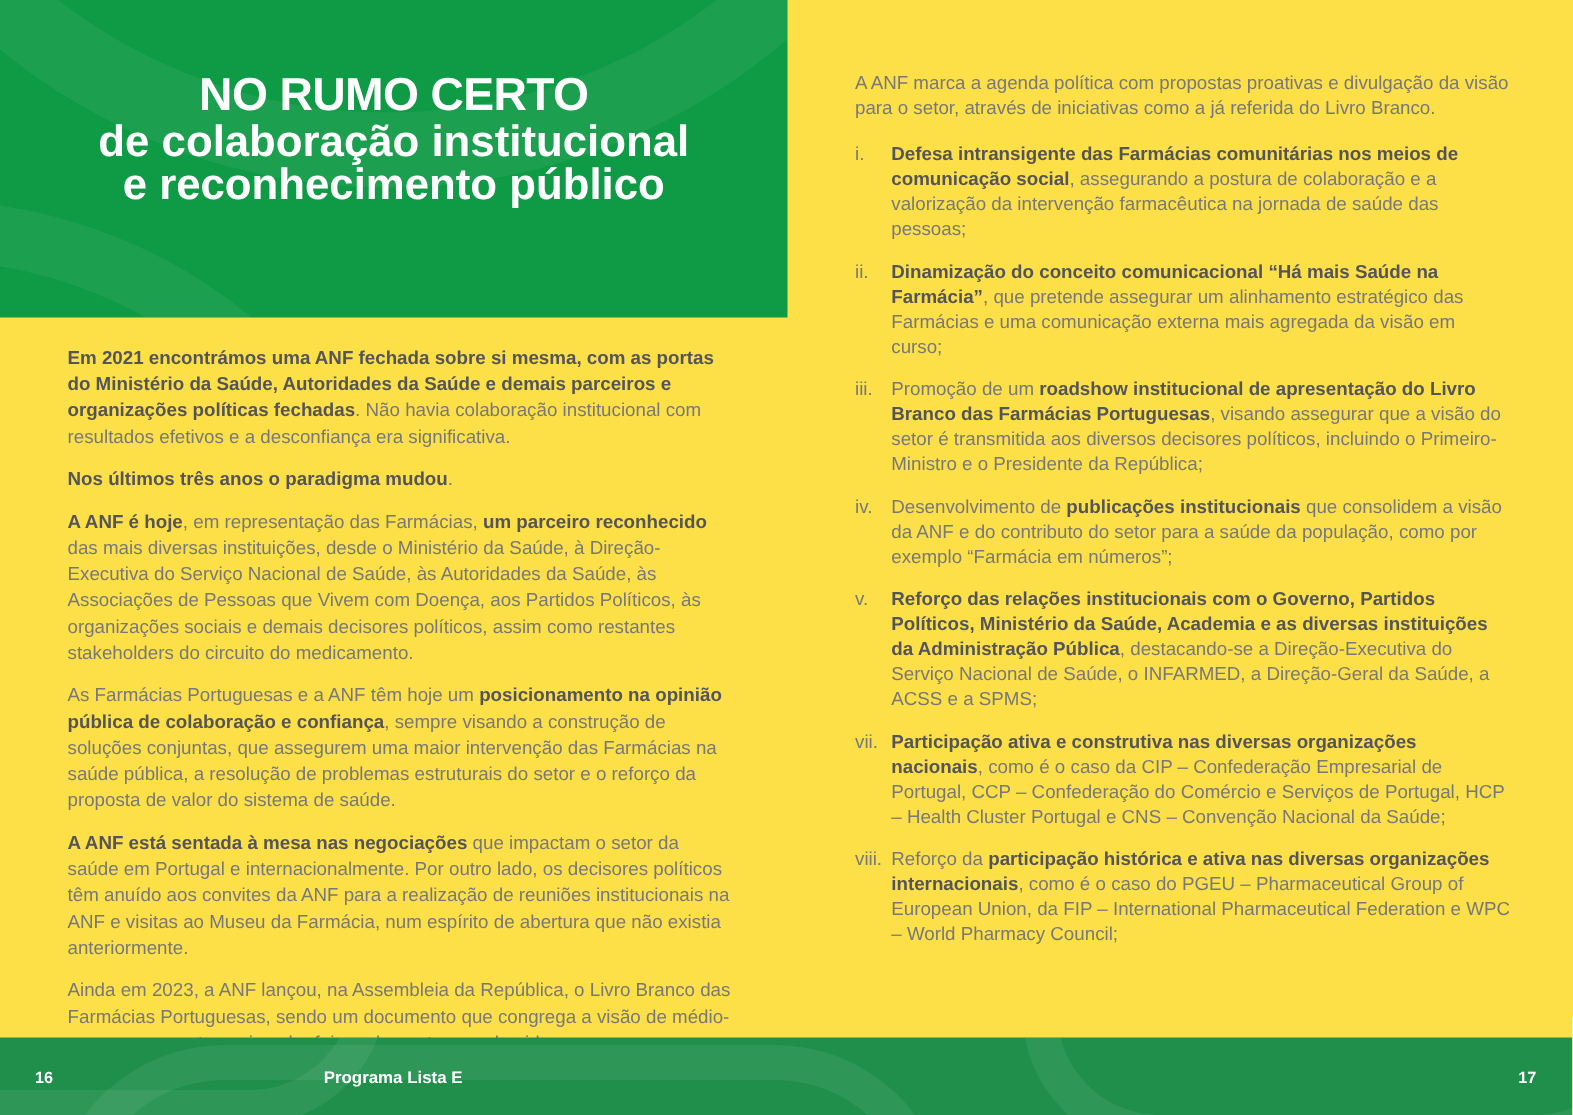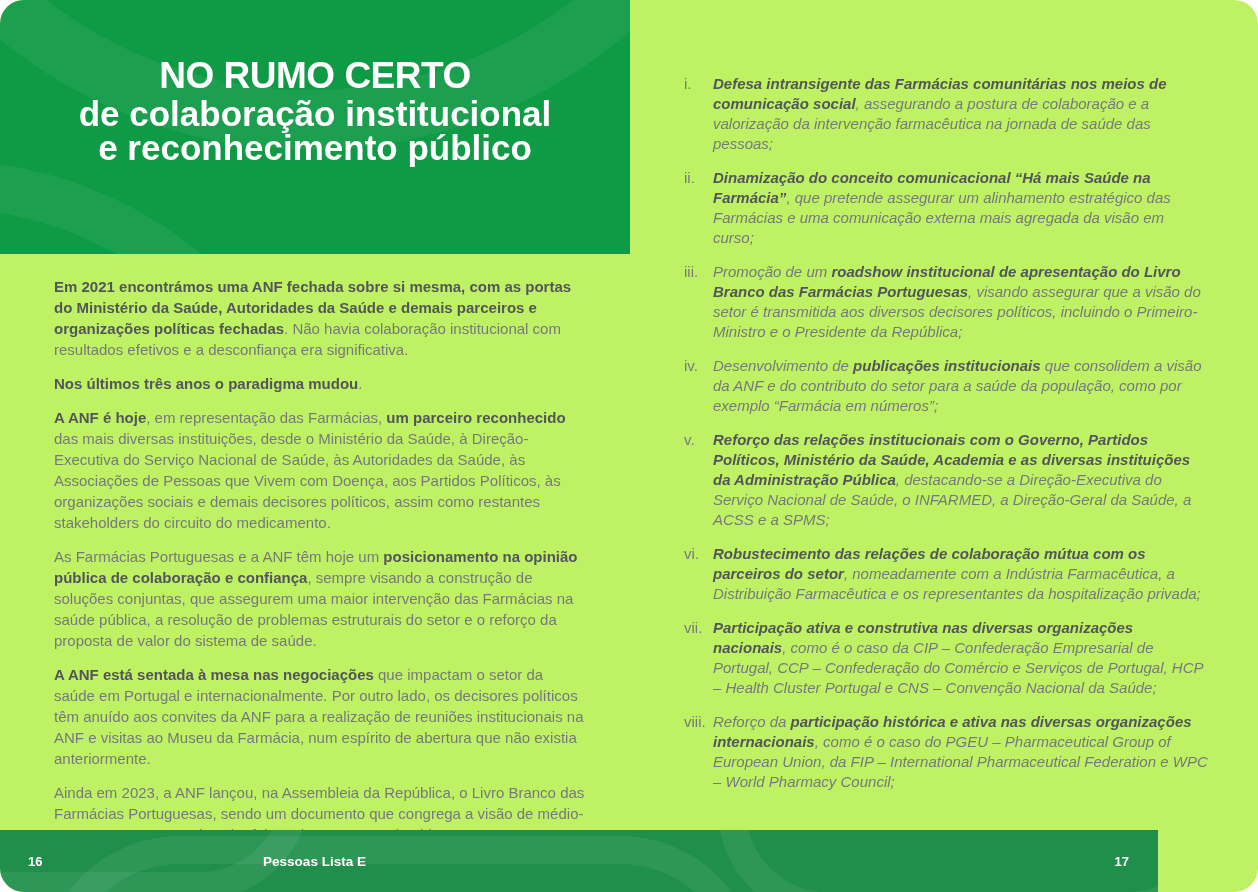--- a/index.html
+++ b/index.html
@@ -8,23 +8,22 @@
     --text-regular:#77787b;
     --text-bold:#54555a;
     --white:#ffffff;
   }
   *{margin:0;padding:0;box-sizing:border-box;}
   html,body{background:#fff;}
   body{font-family:"Liberation Sans", sans-serif;}
   .spread{
     position:relative;
     width:1258px;height:892px;
-    background:#bef264;
+    background:#fde047;
     overflow:hidden;
-    border-radius:24px;
   }
   
   .banner{
     position:absolute;top:0;left:0;
     width:630px;height:254px;
     background:var(--banner-green);
     overflow:hidden;
     color:var(--white);
     text-align:center;
   }
@@ -66,25 +65,25 @@
   }
   .roman-list{margin-top:17px;list-style:none;}
   .roman-list .item{
     display:flex;
     margin-bottom:14px;
   }
   .roman-list .num{
     flex:0 0 29px;
     color:var(--text-regular);
   }
-  .roman-list .item-text{flex:1;font-style:italic;}
+  .roman-list .item-text{flex:1;}
   
   .footer{
     position:absolute;left:0;bottom:0;
-    width:1158px;height:62px;
+    width:1258px;height:62px;
     background:var(--footer-green);
     overflow:hidden;
     color:var(--white);
   }
   .footer .fring{
     position:absolute;
     border:28px solid rgba(255,255,255,0.07);
     border-radius:110px;
   }
   .footer .fring-a{left:-120px;top:-180px;width:430px;height:250px;}
@@ -127,20 +126,21 @@
       <p><span class="b">A ANF é hoje</span><span>, em representação das Farmácias, </span><span class="b">um parceiro reconhecido</span><span> das mais diversas instituições, desde o Ministério da Saúde, à Direção-Executiva do Serviço Nacional de Saúde, às Autoridades da Saúde, às Associações de Pessoas que Vivem com Doença, aos Partidos Políticos, às organizações sociais e demais decisores políticos, assim como restantes stakeholders do circuito do medicamento.</span></p>
       <p><span>As Farmácias Portuguesas e a ANF têm hoje um </span><span class="b">posicionamento na opinião pública de colaboração e confiança</span><span>, sempre visando a construção de soluções conjuntas, que assegurem uma maior intervenção das Farmácias na saúde pública, a resolução de problemas estruturais do setor e o reforço da proposta de valor do sistema de saúde.</span></p>
       <p><span class="b">A ANF está sentada à mesa nas negociações</span><span> que impactam o setor da saúde em Portugal e internacionalmente. Por outro lado, os decisores políticos têm anuído aos convites da ANF para a realização de reuniões institucionais na ANF e visitas ao Museu da Farmácia, num espírito de abertura que não existia anteriormente.</span></p>
       <p><span>Ainda em 2023, a ANF lançou, na Assembleia da República, o Livro Branco das Farmácias Portuguesas, sendo um documento que congrega a visão de médio-prazo para o setor, cujo valor foi amplamente reconhecido.</span></p>
       <p><span>A ANF está </span><span class="b">NO RUMO CERTO</span><span> de acompanhamento regular da ação política, legislativa e regulatória nacional e internacional, com vista à intervenção atempada nas discussões com impacto no setor.</span></p>
     </div>
   </section>
 
   <section>
     <div class="body-copy right-copy">
+      <p><span>A ANF marca a agenda política com propostas proativas e divulgação da visão para o setor, através de iniciativas como a já referida do Livro Branco.</span></p>
       <ol class="roman-list">
         <li class="item">
           <span class="num">i.</span>
           <span class="item-text"><span class="b">Defesa intransigente das Farmácias comunitárias nos meios de comunicação social</span><span>, assegurando a postura de colaboração e a valorização da intervenção farmacêutica na jornada de saúde das pessoas;</span></span>
         </li>
         <li class="item">
           <span class="num">ii.</span>
           <span class="item-text"><span class="b">Dinamização do conceito comunicacional “Há mais Saúde na Farmácia”</span><span>, que pretende assegurar um alinhamento estratégico das Farmácias e uma comunicação externa mais agregada da visão em curso;</span></span>
         </li>
         <li class="item">
@@ -149,38 +149,34 @@
         </li>
         <li class="item">
           <span class="num">iv.</span>
           <span class="item-text"><span>Desenvolvimento de </span><span class="b">publicações institucionais</span><span> que consolidem a visão da ANF e do contributo do setor para a saúde da população, como por exemplo “Farmácia em números”;</span></span>
         </li>
         <li class="item">
           <span class="num">v.</span>
           <span class="item-text"><span class="b">Reforço das relações institucionais com o Governo, Partidos Políticos, Ministério da Saúde, Academia e as diversas instituições da Administração Pública</span><span>, destacando-se a Direção-Executiva do Serviço Nacional de Saúde, o INFARMED, a Direção-Geral da Saúde, a ACSS e a SPMS;</span></span>
         </li>
         <li class="item">
-          <span class="num">vi.</span>
-          <span class="item-text"><span class="b">Robustecimento das relações de colaboração mútua com os parceiros do setor</span><span>, nomeadamente com a Indústria Farmacêutica, a Distribuição Farmacêutica e os representantes da hospitalização privada;</span></span>
-        </li>
-        <li class="item">
           <span class="num">vii.</span>
           <span class="item-text"><span class="b">Participação ativa e construtiva nas diversas organizações nacionais</span><span>, como é o caso da CIP – Confederação Empresarial de Portugal, CCP – Confederação do Comércio e Serviços de Portugal, HCP – Health Cluster Portugal e CNS – Convenção Nacional da Saúde;</span></span>
         </li>
         <li class="item">
           <span class="num">viii.</span>
           <span class="item-text"><span>Reforço da </span><span class="b">participação histórica e ativa nas diversas organizações internacionais</span><span>, como é o caso do PGEU – Pharmaceutical Group of European Union, da FIP – International Pharmaceutical Federation e WPC – World Pharmacy Council;</span></span>
         </li>
 
       </ol>
     </div>
   </section>
 
   <footer class="footer">
     <div class="fring fring-a"></div>
     <div class="fring fring-b"></div>
     <div class="fring fring-c"></div>
     <span class="pn pn-left">16</span>
-    <span class="flabel flabel-left">Pessoas Lista E</span>
+    <span class="flabel flabel-left">Programa Lista E</span>
     <span class="pn pn-right">17</span>
   </footer>
 
 </div>
 
 </body></html>

